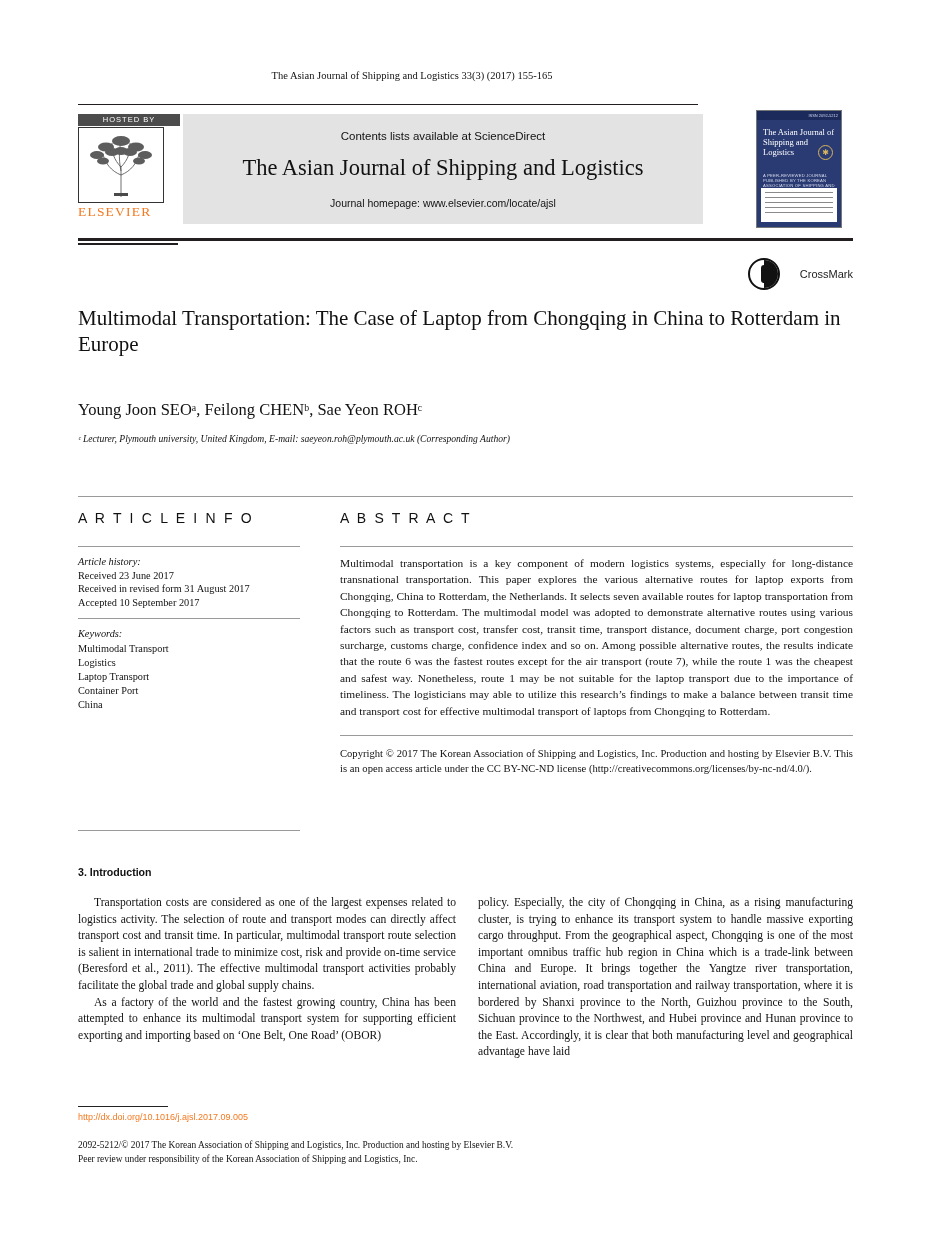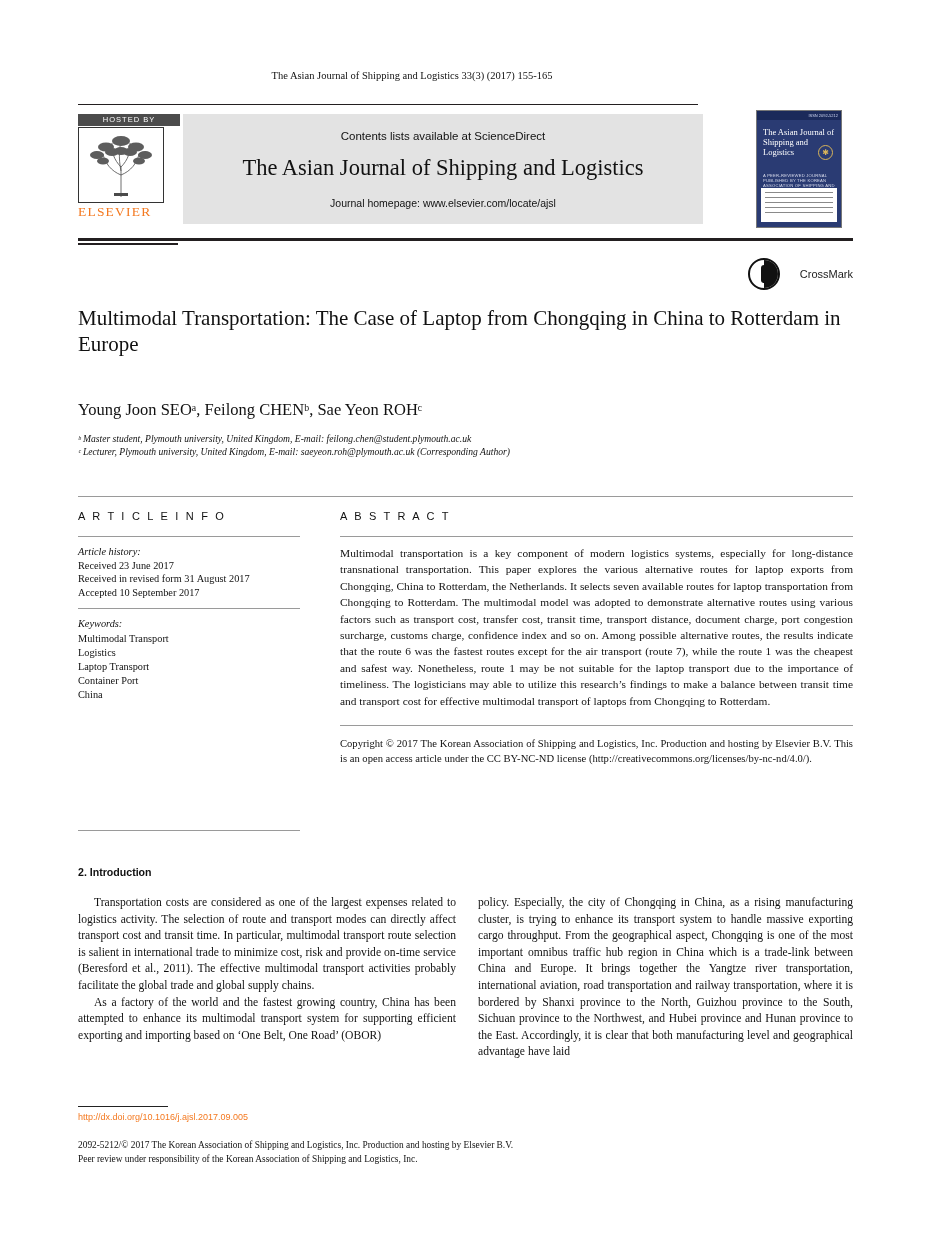--- a/index.html
+++ b/index.html
@@ -92,21 +92,21 @@
   }
 
   .rule-abs-top { position:absolute; left:78px; top:496px; width:775px; height:1px; background:#9a9a9a; }
 
   
   .colA { position:absolute; left:78px; top:510px; width:222px; }
   .colB { position:absolute; left:340px; top:510px; width:513px; }
 
   .sec-head {
     font-family:"Liberation Sans", sans-serif;
-    font-size:11px; letter-spacing:2.2px; color:#111; margin-bottom:14px;
+    font-size:14px; letter-spacing:2.2px; color:#111; margin-bottom:20px;
   }
   .ai-rule { height:1px; background:#9a9a9a; margin:9px 0 8px 0; }
   .ai-block { font-size:10.3px; line-height:13.6px; color:#111; }
   .ai-block .it { font-style:italic; }
   .kw-list div { line-height:14.2px; }
 
   .abs-text {
     font-size:11.4px; line-height:16.4px; text-align:justify; color:#111;
   }
   .abs-rule { height:1px; background:#9a9a9a; margin:16px 0 10px 0; }
@@ -211,21 +211,20 @@
       <rect x="13" y="7" width="6" height="18" rx="3" fill="#111"></rect>
     </svg>
     <span class="cm-text">CrossMark</span>
   </div>
 
   <div class="title">Multimodal Transportation: The Case of Laptop from Chongqing in China to Rotterdam in Europe</div>
 
   <div class="authors">Young Joon SEOᵃ, Feilong CHENᵇ, Sae Yeon ROHᶜ</div>
 
   <div class="affil">
-    <div>ᵇ Master student, Plymouth university, United Kingdom, E-mail: feilong.chen@student.plymouth.ac.uk</div>
     <div>ᶜ Lecturer, Plymouth university, United Kingdom, E-mail: saeyeon.roh@plymouth.ac.uk (Corresponding Author)</div>
   </div>
 
   <div class="rule-abs-top"></div>
 
   <div class="colA">
     <div class="sec-head">A R T I C L E   I N F O</div>
     <div class="ai-rule"></div>
     <div class="ai-block">
       <div class="it">Article history:</div>
@@ -247,21 +246,21 @@
   <div class="colB">
     <div class="sec-head">A B S T R A C T</div>
     <div class="ai-rule"></div>
     <div class="abs-text">Multimodal transportation is a key component of modern logistics systems, especially for long-distance transnational transportation. This paper explores the various alternative routes for laptop exports from Chongqing, China to Rotterdam, the Netherlands. It selects seven available routes for laptop transportation from Chongqing to Rotterdam. The multimodal model was adopted to demonstrate alternative routes using various factors such as transport cost, transfer cost, transit time, transport distance, document charge, port congestion surcharge, customs charge, confidence index and so on. Among possible alternative routes, the results indicate that the route 6 was the fastest routes except for the air transport (route 7), while the route 1 was the cheapest and safest way. Nonetheless, route 1 may be not suitable for the laptop transport due to the importance of timeliness. The logisticians may able to utilize this research’s findings to make a balance between transit time and transport cost for effective multimodal transport of laptops from Chongqing to Rotterdam.</div>
     <div class="abs-rule"></div>
     <div class="copyright">Copyright © 2017 The Korean Association of Shipping and Logistics, Inc. Production and hosting by Elsevier B.V. This is an open access article under the CC BY-NC-ND license (http://creativecommons.org/licenses/by-nc-nd/4.0/).</div>
   </div>
 
   <div class="rule-left-bottom"></div>
 
-  <div class="intro-head">2. Introduction</div>
+  <div class="intro-head">3. Introduction</div>
 
   <div class="body-col-l">
     <p class="first-ind">Transportation costs are considered as one of the largest expenses related to logistics activity. The selection of route and transport modes can directly affect transport cost and transit time. In particular, multimodal transport route selection is salient in international trade to minimize cost, risk and provide on-time service (Beresford et al., 2011). The effective multimodal transport activities probably facilitate the global trade and global supply chains.</p>
     <p>As a factory of the world and the fastest growing country, China has been attempted to enhance its multimodal transport system for supporting efficient exporting and importing based on ‘One Belt, One Road’ (OBOR)</p>
   </div>
 
   <div class="body-col-r">
     <p>policy. Especially, the city of Chongqing in China, as a rising manufacturing cluster, is trying to enhance its transport system to handle massive exporting cargo throughput. From the geographical aspect, Chongqing is one of the most important omnibus traffic hub region in China which is a trade-link between China and Europe. It brings together the Yangtze river transportation, international aviation, road transportation and railway transportation, where it is bordered by Shanxi province to the North, Guizhou province to the South, Sichuan province to the Northwest, and Hubei province and Hunan province to the East. Accordingly, it is clear that both manufacturing level and geographical advantage have laid</p>
   </div>
 

